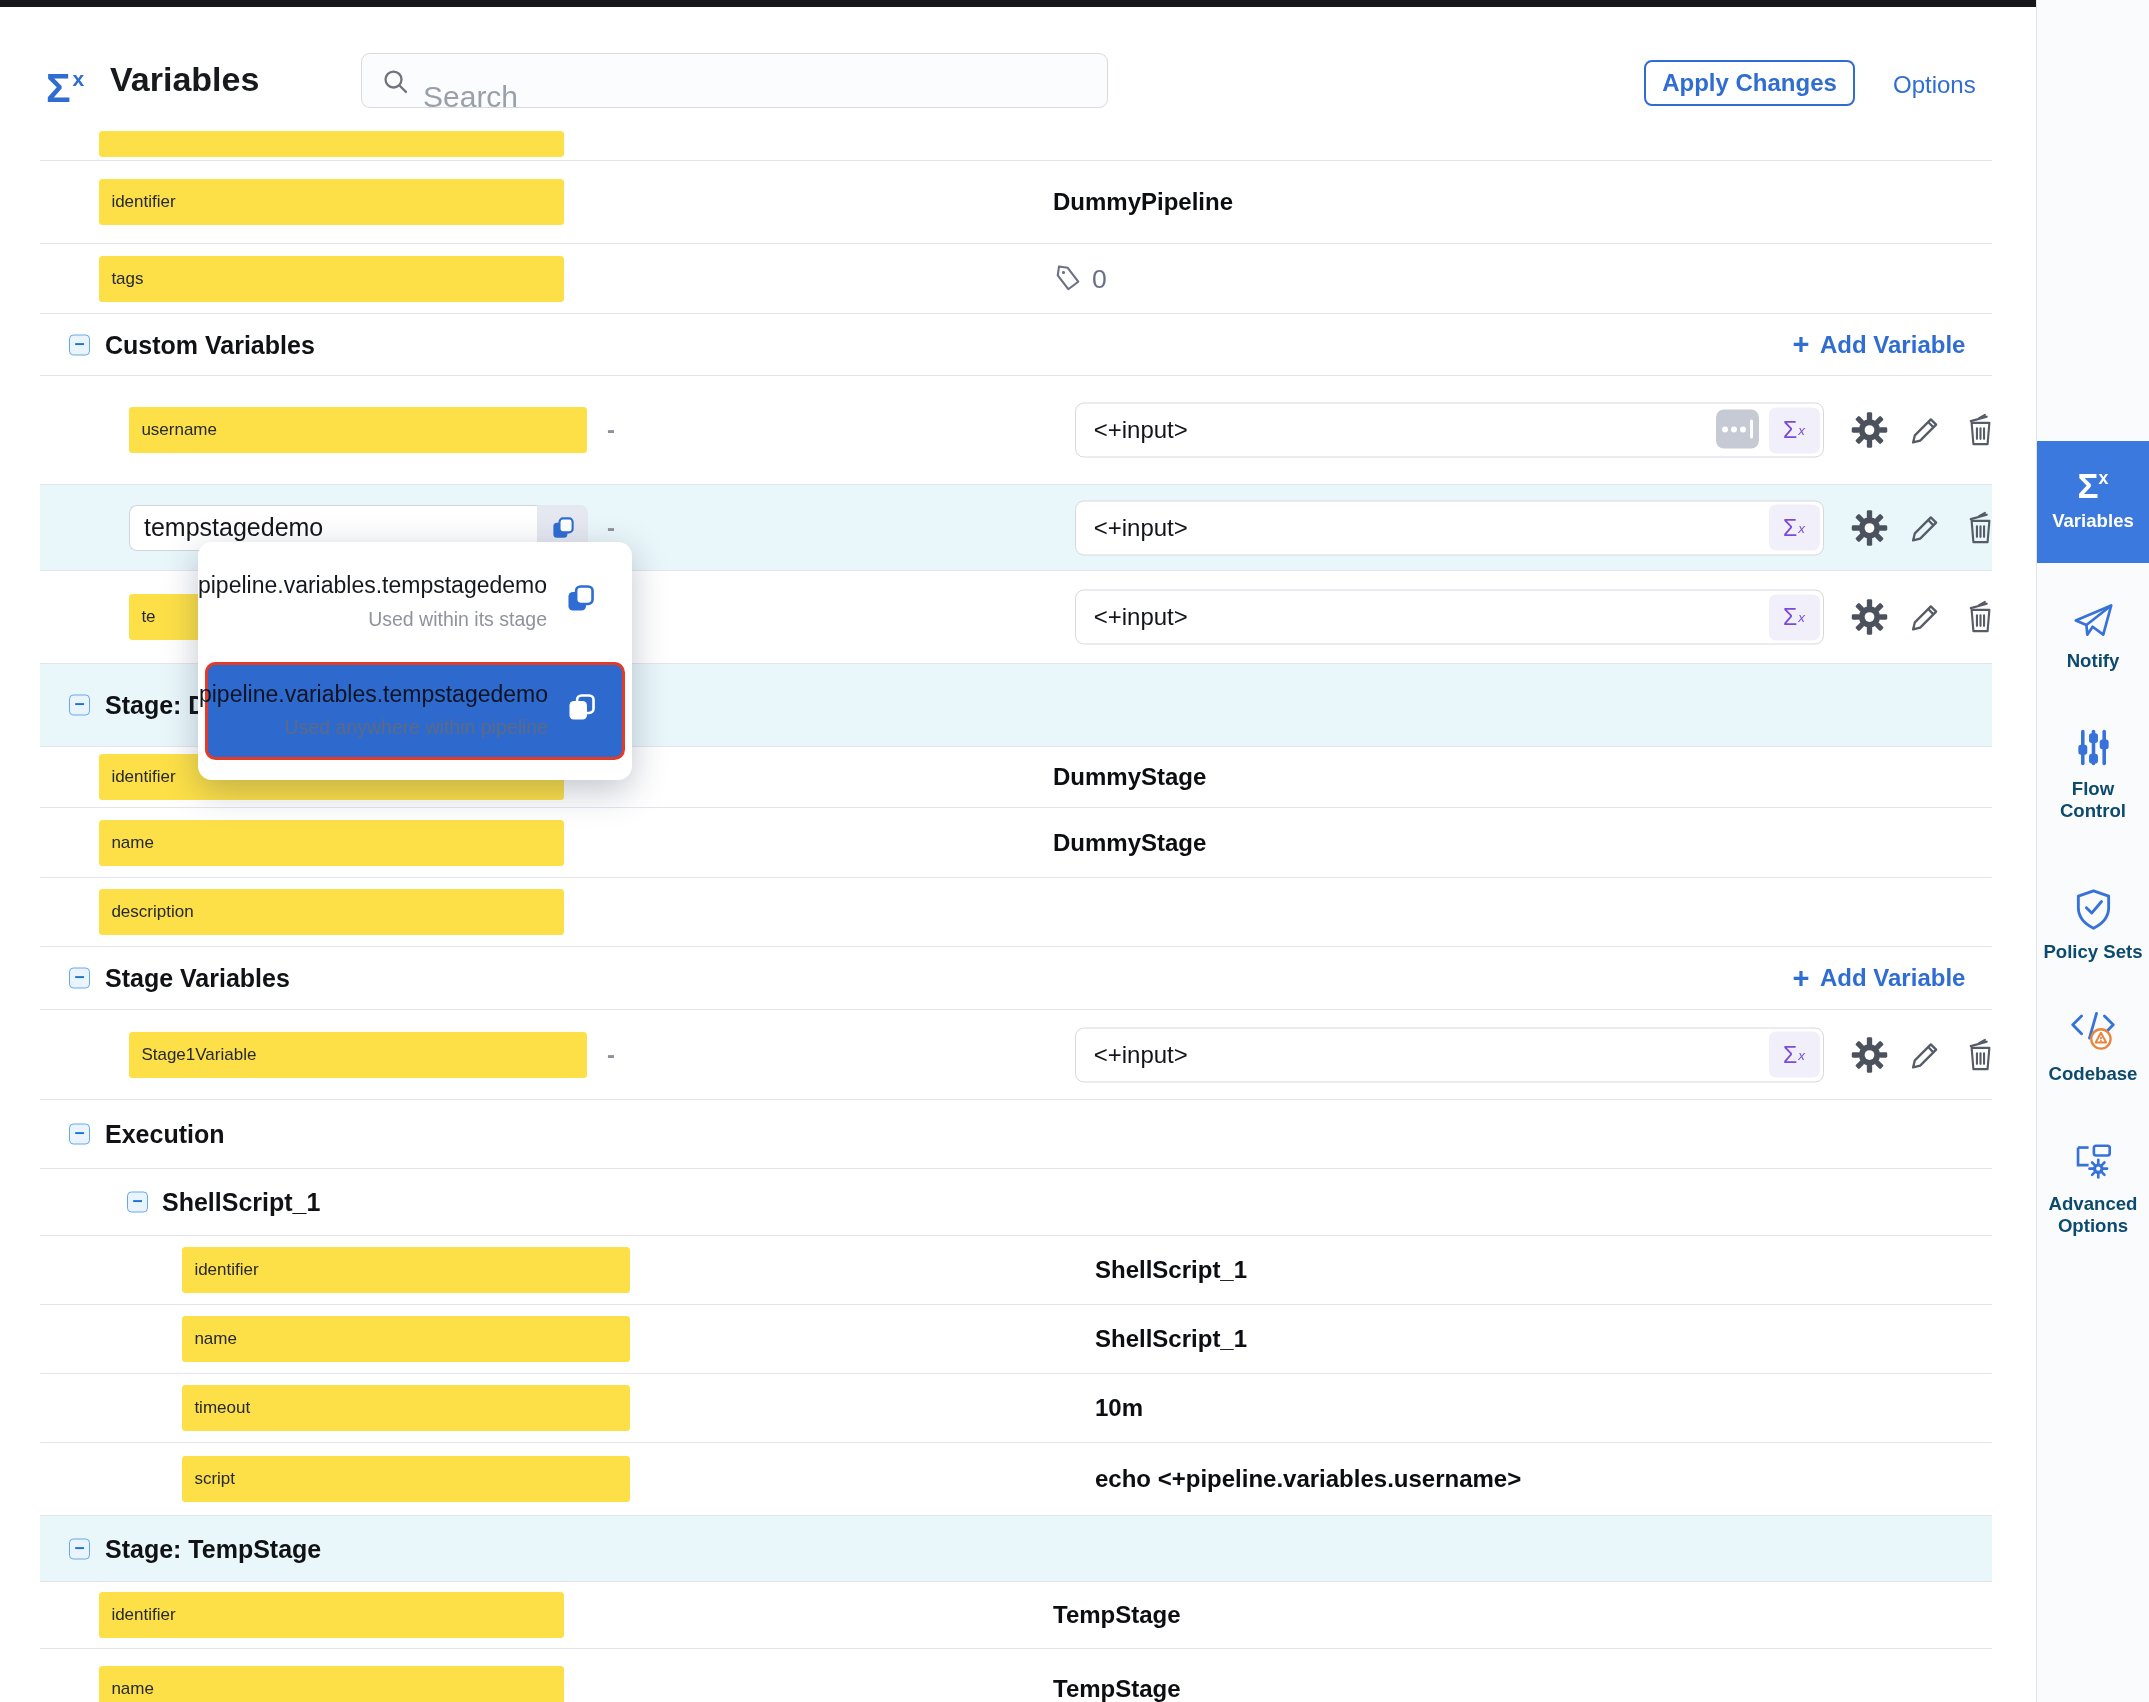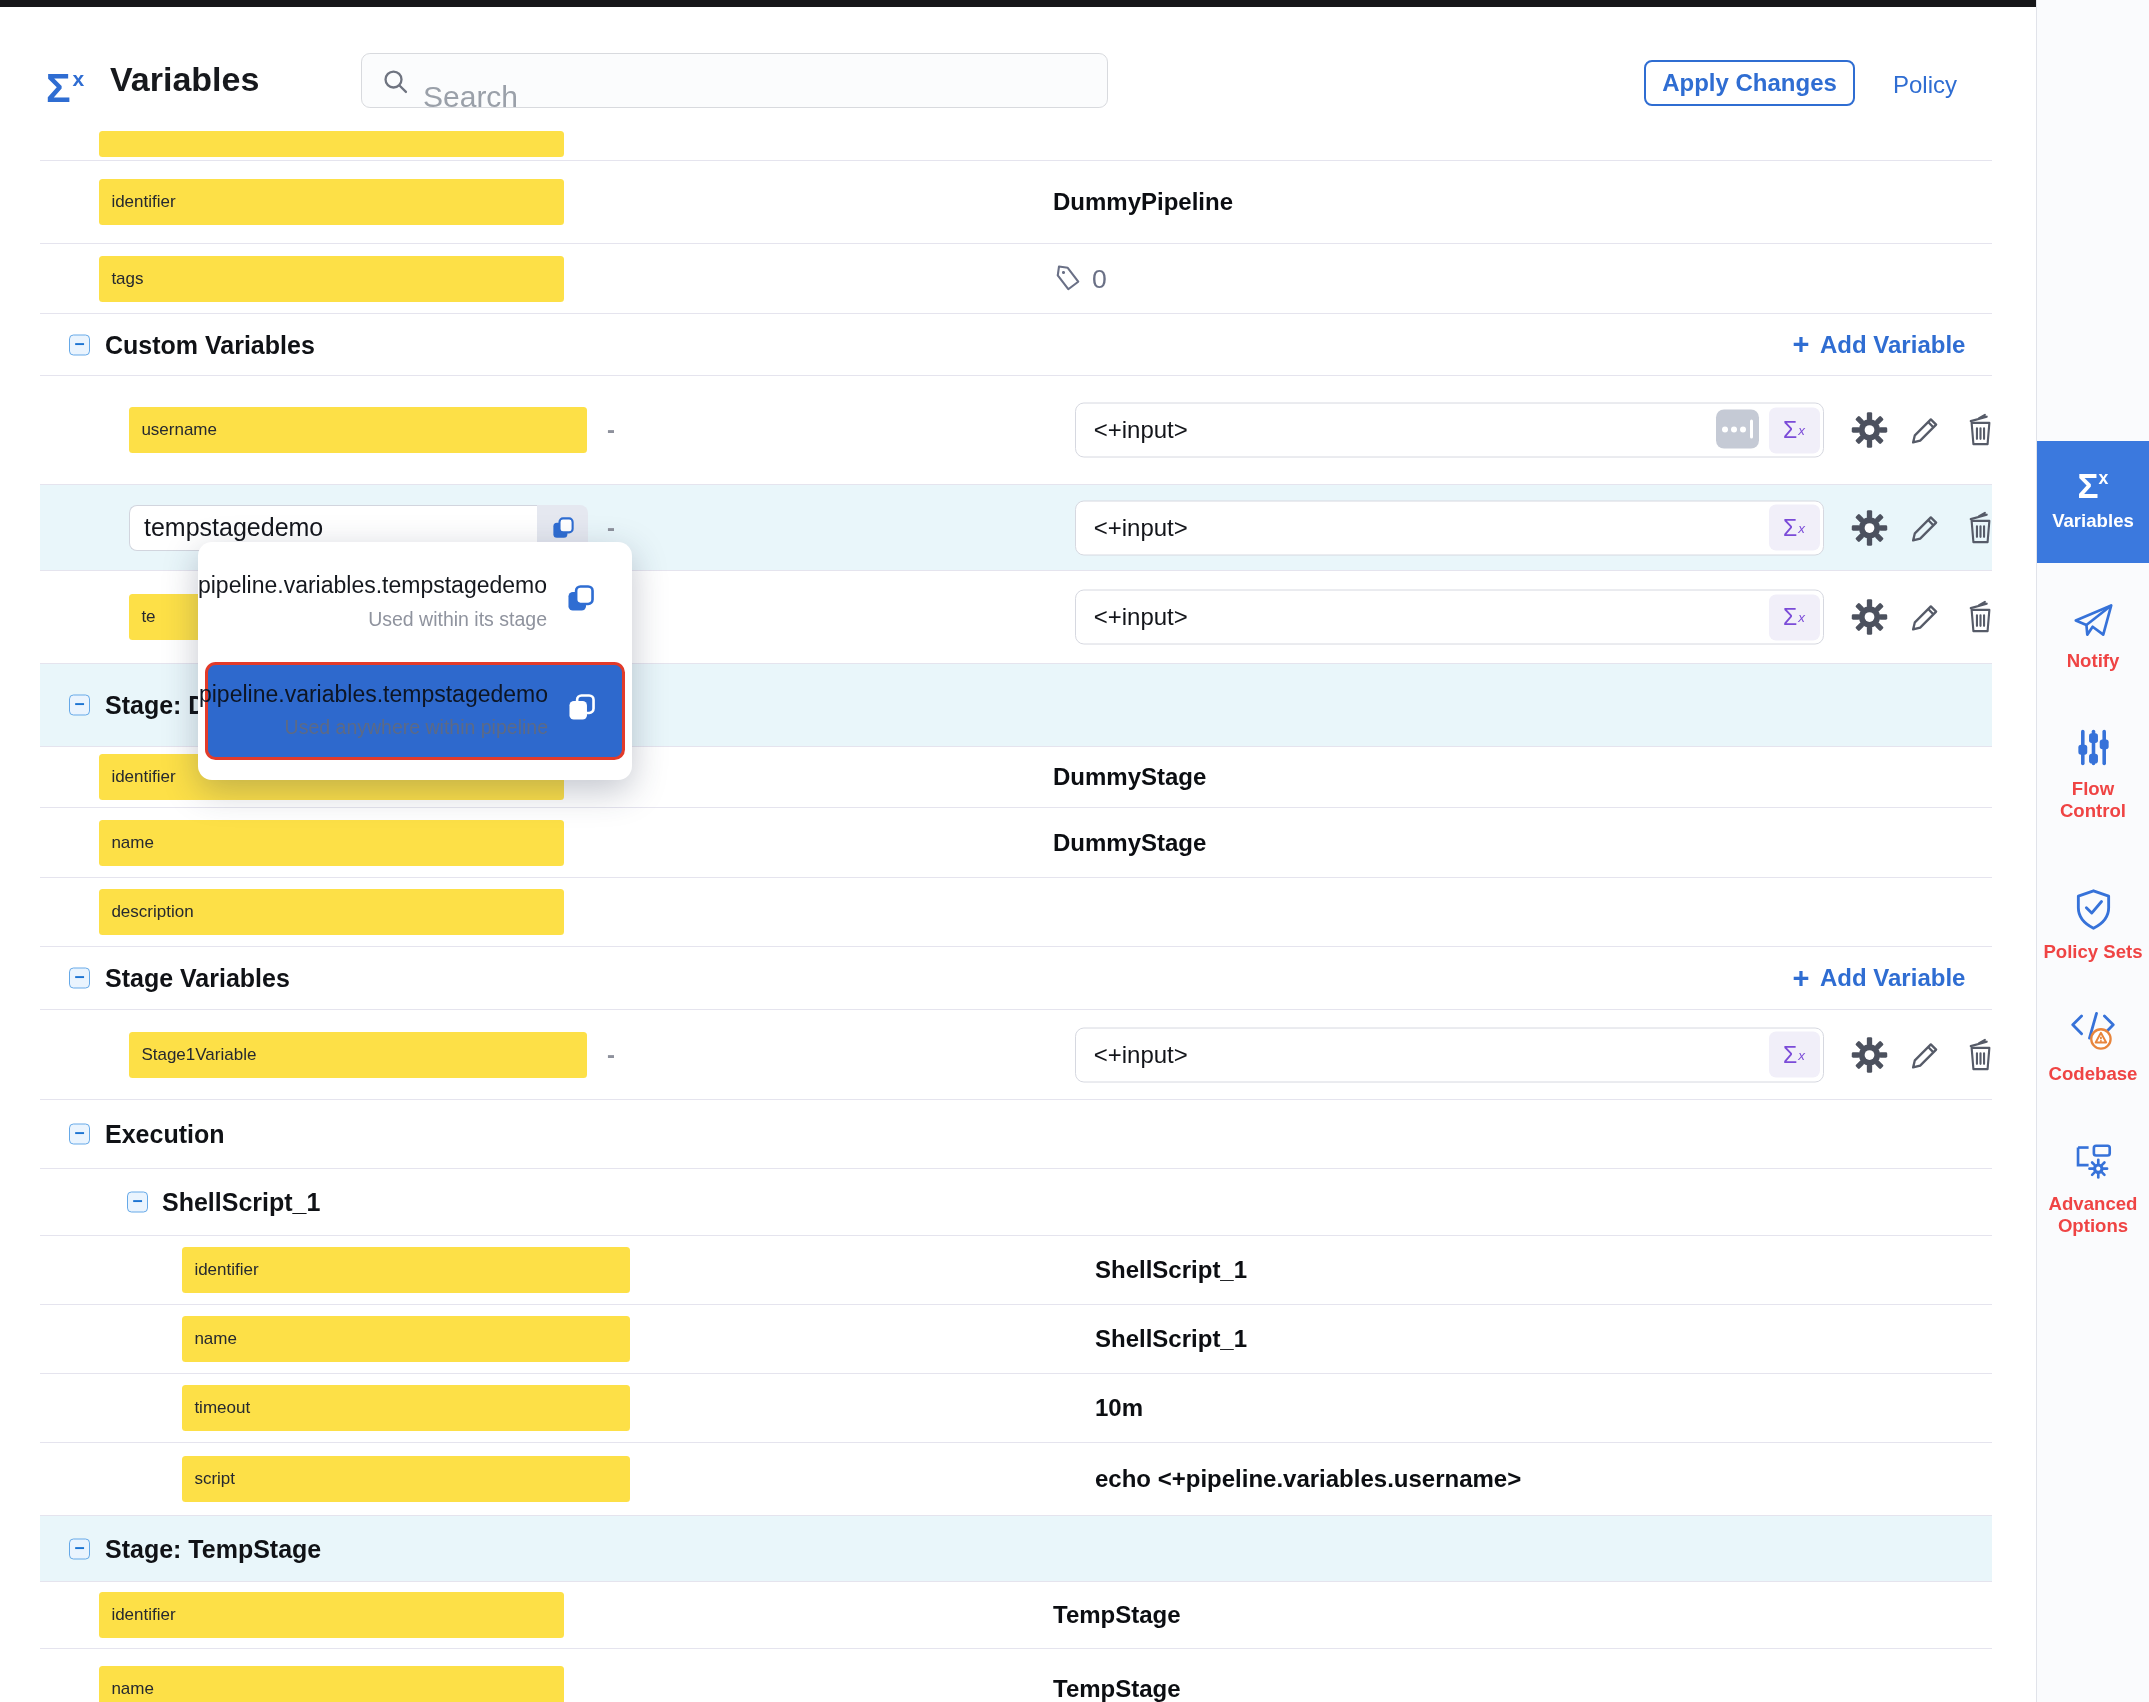--- a/index.html
+++ b/index.html
@@ -75,21 +75,21 @@
   .pitem .expr{position:absolute;right:78px;top:23px;font-size:23px;color:#15181e;white-space:nowrap;}
   .pitem .scope{position:absolute;right:78px;top:59px;font-size:19.5px;color:#8f939e;}
   .pitem .cpy{position:absolute;right:26.6px;top:32px;}
   .pitem.selected{height:98px;margin-top:7px;background:#2e69cd;border:3.5px solid #e23b2a;border-radius:10.6px;box-sizing:border-box;}
   .pitem.selected .expr{color:#0d1524;top:16px;right:74px;}
   .pitem.selected .scope{color:#5d6a85;top:51px;right:74px;margin-left:28px;}
   .pitem.selected .cpy{top:25px;right:23px;}
   
   .sidebar{position:absolute;right:0;top:0;width:113px;height:1702px;background:#fafbfd;border-left:1.8px solid #e1e3ea;box-sizing:border-box;}
   .side-item{position:absolute;left:0;width:100%;text-align:center;color:#3672d9;}
-  .side-item .slabel{display:block;margin-top:7px;font-size:18.6px;font-weight:700;color:#ef4444;line-height:22px;padding:0 5.3px;}
+  .side-item .slabel{display:block;margin-top:7px;font-size:18.6px;font-weight:700;color:#0c4a6e;line-height:22px;padding:0 5.3px;}
   .side-item.active{background:#3b79de;height:122px;}
   .side-item.active .slabel{color:#fff;}
   .side-sigma{font-size:35px;font-weight:700;color:#fff;line-height:35px;}
   .side-sigma .sx{font-size:17.7px;vertical-align:14px;font-weight:700;}
 </style>
 </head>
 <body>
 
 <div class="app">
   <div class="topbar"></div>
@@ -98,21 +98,21 @@
     <div class="logo"><span>Σ</span><span class="sx">x</span></div>
     <div class="page-title">Variables</div>
     <div class="search">
       <svg width="26.6" height="26.6" viewBox="0 0 30 30">
         <circle cx="13" cy="13" r="9" fill="none" stroke="#6f7480" stroke-width="2.6"></circle>
         <line x1="20" y1="20" x2="27" y2="27" stroke="#6f7480" stroke-width="2.6" stroke-linecap="round"></line>
       </svg>
       <input type="text" value="" placeholder="Search" style="">
     </div>
     <div class="apply-btn">Apply Changes</div>
-    <div class="discard">Policy</div>
+    <div class="discard">Options</div>
   </div>
 
   <div class="content">
 
     <div class="row row-partial" style="height:30px;">
       <div class="lbl"></div>
       <div class="val">DummyPipeline</div>
     </div>
 
     <div class="row" style="height:82px;">

